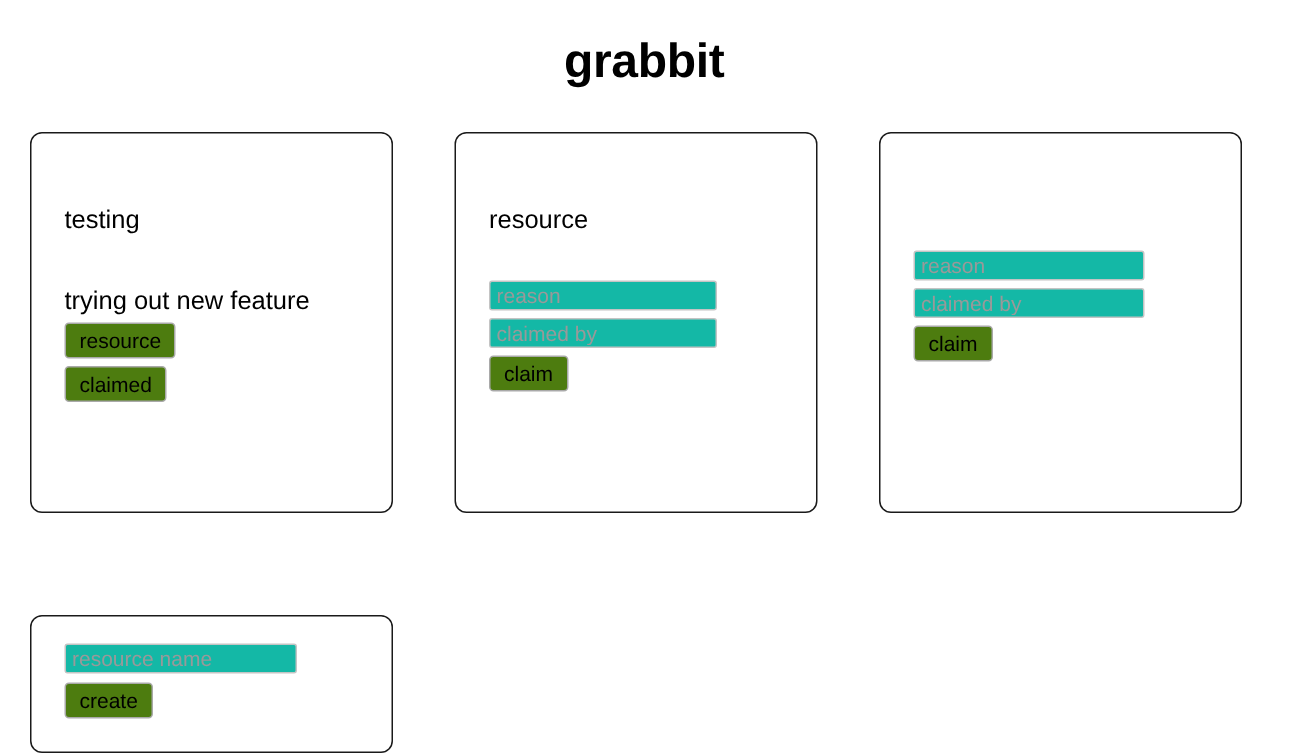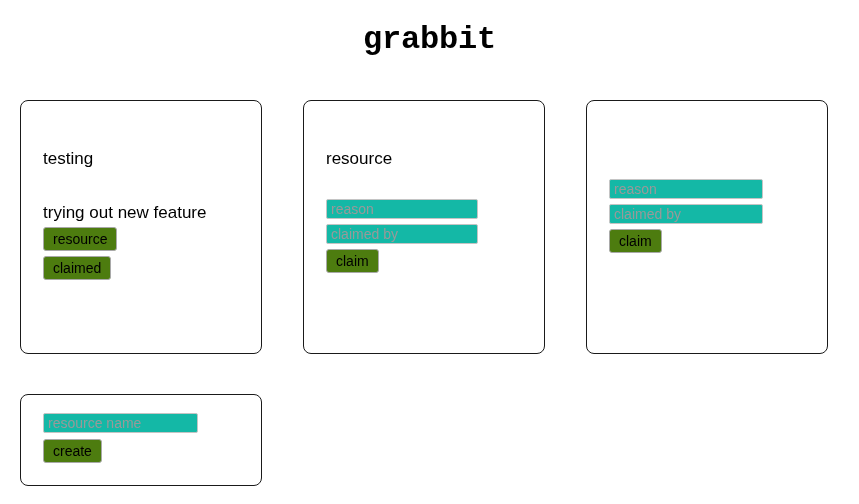--- a/index.html
+++ b/index.html
@@ -22,26 +22,25 @@
     font-size: 32px;
     font-weight: bold;
     line-height: 1;
     margin: 0;
     padding: 0;
     position: absolute;
     left: 0;
     right: 0;
     top: 24px;
     letter-spacing: -0.2px;
-    font-family: Liberation Mono, monospace;
   }
 
   .card-row {
     position: absolute;
-    top: 100px;
+    top: 88px;
     left: 20px;
     display: flex;
     flex-direction: row;
     align-items: flex-start;
     gap: 41px;
   }
 
   .card {
     box-sizing: border-box;
     width: 242px;
@@ -128,21 +127,21 @@
   .btn:last-child {
     margin-bottom: 0;
   }
 
   .actions {
     padding-top: 4px;
   }
 
   .create-row {
     position: absolute;
-    top: 394px;
+    top: 410px;
     left: 20px;
     border-radius: 25px;
   }
 </style>
 </head>
 <body>
 
 <h1 class="page-title">grabbit</h1>
 
 <div class="card-row">

